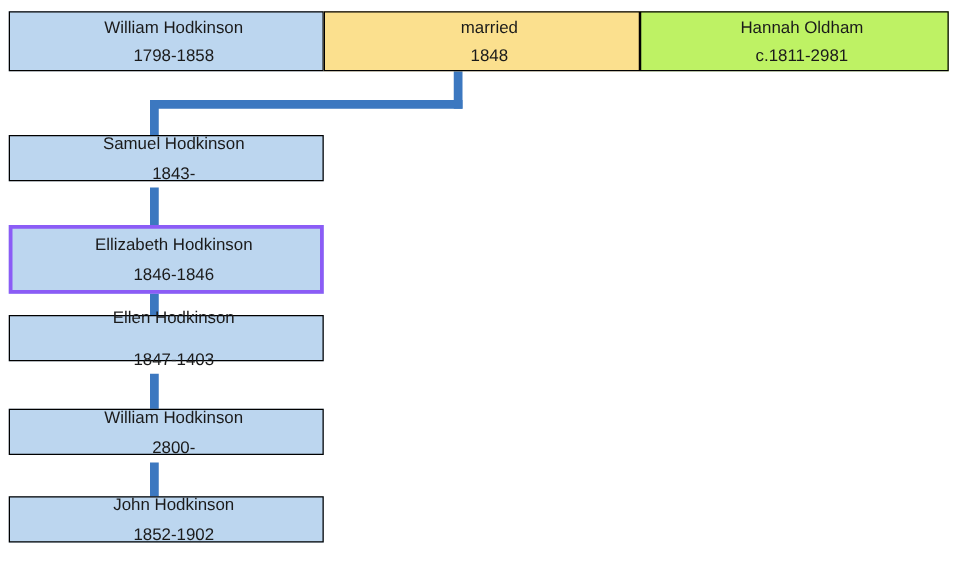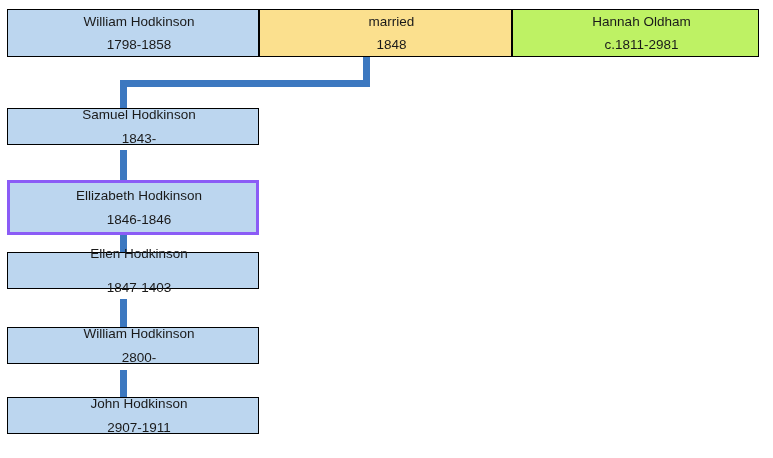--- a/index.html
+++ b/index.html
@@ -123,16 +123,16 @@
     <span class="dates">1847-1403</span>
   </div>
 
   <div class="node child child-4">
     <span class="name">William Hodkinson</span>
     <span class="dates">2800-</span>
   </div>
 
   <div class="node child child-5">
     <span class="name">John Hodkinson</span>
-    <span class="dates">2907-1911</span>
+    <span class="dates">1852-1902</span>
   </div>
 
 </div>
 
 </body></html>

